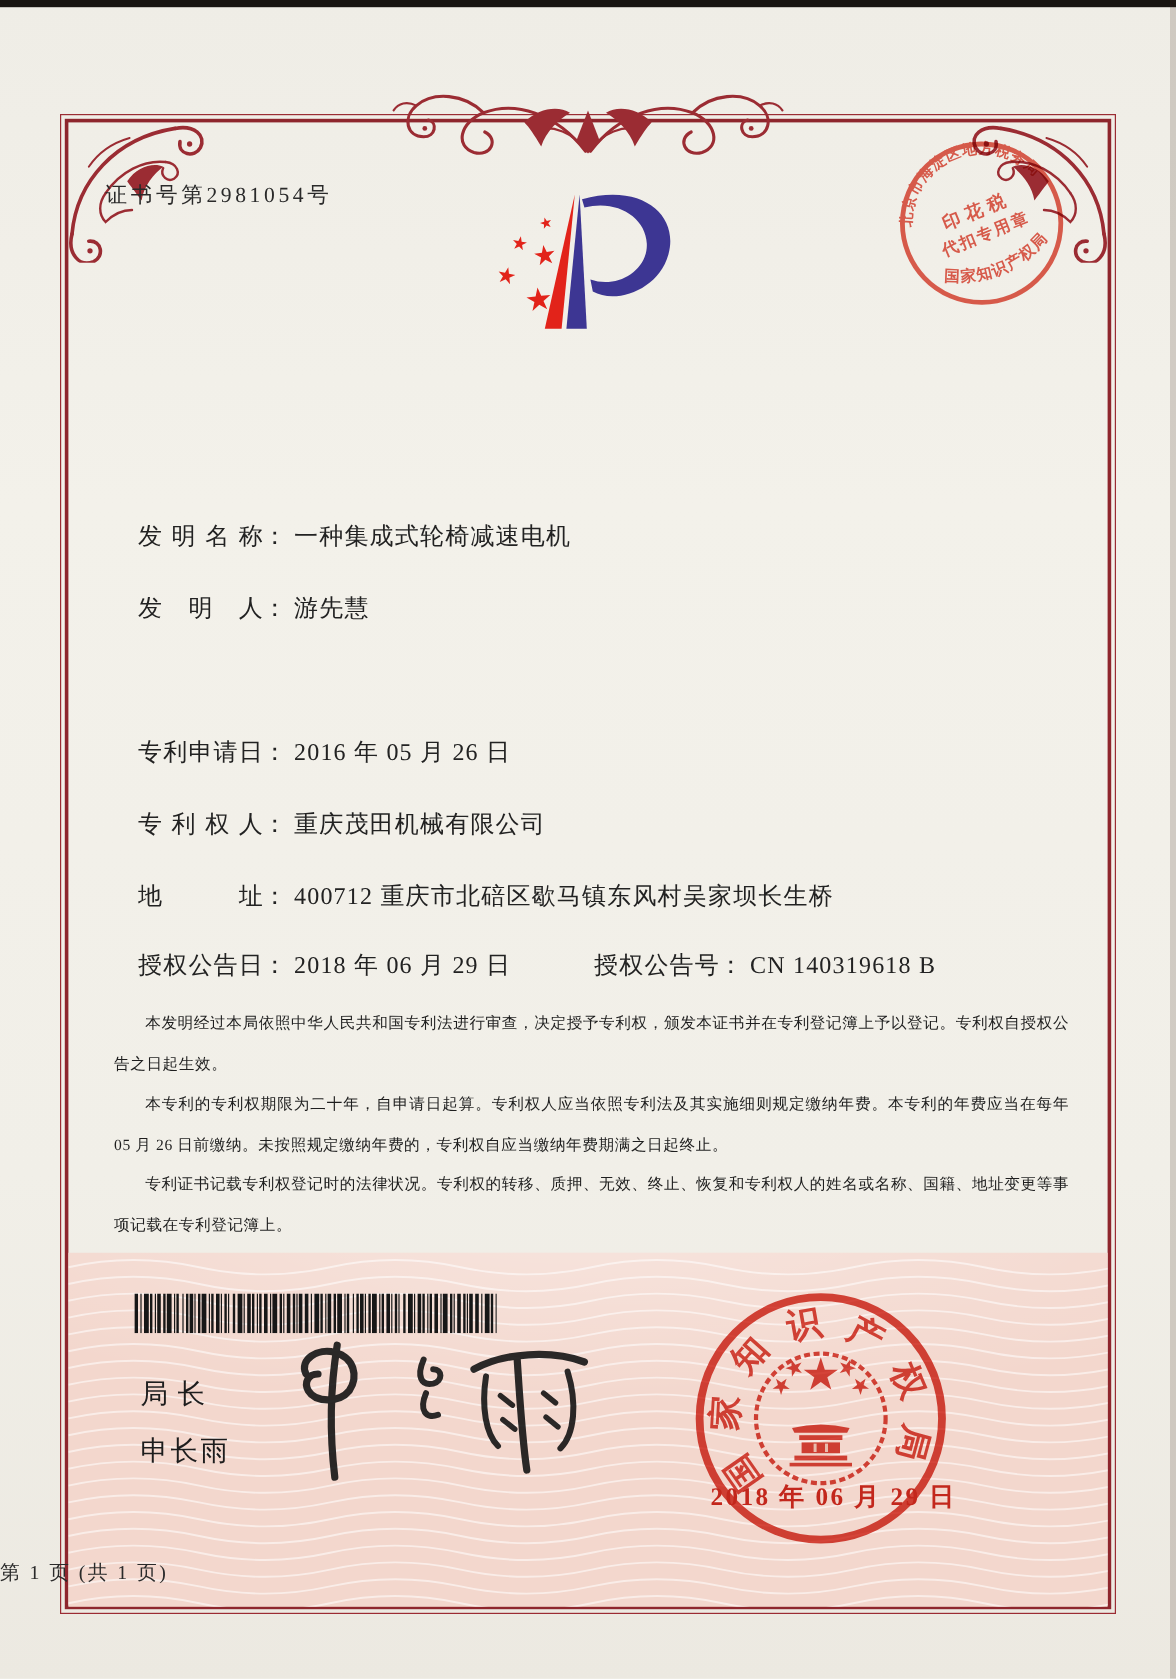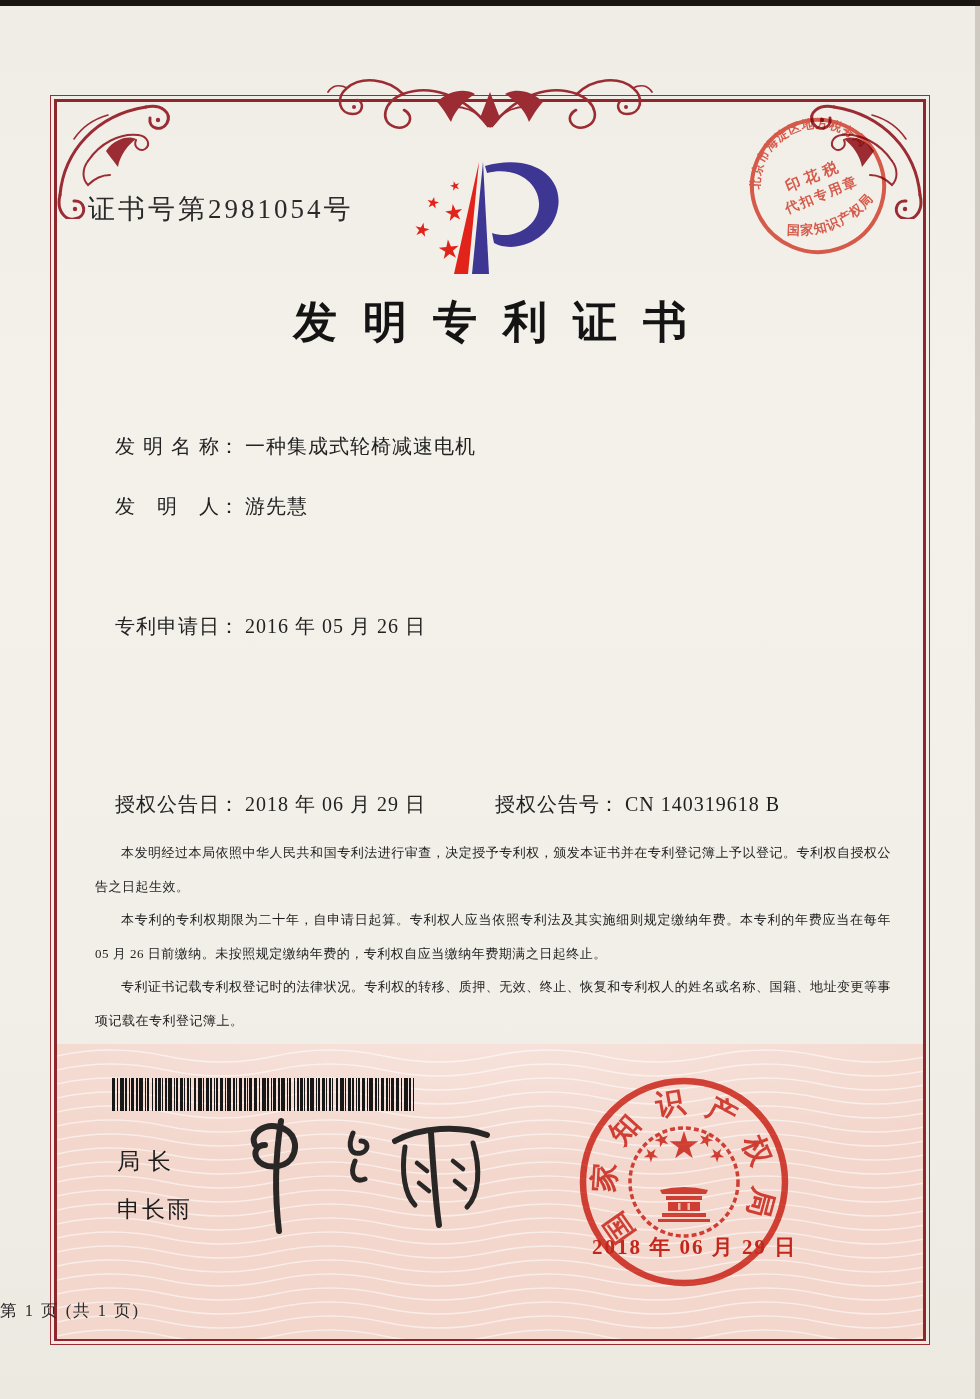--- a/index.html
+++ b/index.html
@@ -11,21 +11,21 @@
   .page{position:absolute;inset:0;
     background:linear-gradient(180deg,#efede6 0%,#f3f1ea 30%,#f1efe8 70%,#ece9e1 100%);}
   .scan-edge-top{position:absolute;left:0;top:0;width:980px;height:6px;background:#181512;}
   .scan-edge-right{position:absolute;right:0;top:0;width:5px;height:100%;background:rgba(60,40,30,.18);}
 
   
   .frame{position:absolute;left:50px;top:95px;right:50px;bottom:54px;
     border:1.5px solid #9b2c33;}
   .frame::after{content:"";position:absolute;inset:3px;border:3px solid #8e262d;}
 
-  .cert-no{position:absolute;left:88px;top:150px;font-size:27px;letter-spacing:3px;color:#2a2a2a;margin-top:41px;}
+  .cert-no{position:absolute;left:88px;top:150px;font-size:18px;letter-spacing:3px;color:#2a2a2a;}
 
   .title{position:absolute;left:0;right:0;top:293px;margin:0;text-align:center;
     font-size:44px;font-weight:700;letter-spacing:26px;text-indent:26px;color:#141414;}
 
   .frow{position:absolute;left:115px;font-size:20px;color:#222;white-space:nowrap;}
   .flabel{display:inline-block;width:104px;text-align:justify;text-align-last:justify;vertical-align:bottom;}
   .fcolon{display:inline-block;margin-right:6px;}
   .fvalue{letter-spacing:1px;}
   .fgroup2{margin-left:64px;}
 
@@ -137,30 +137,35 @@
         <textPath href="#tsTop" startOffset="50%" text-anchor="middle">北京市海淀区地方税务局</textPath>
       </text>
       <text y="-6" text-anchor="middle" font-size="15" letter-spacing="5">印花税</text>
       <text y="14" text-anchor="middle" font-size="13.5" letter-spacing="2">代扣专用章</text>
       <text font-size="13" letter-spacing="1">
         <textPath href="#tsBot" startOffset="50%" text-anchor="middle">国家知识产权局</textPath>
       </text>
     </g>
   </svg>
 
-  <h1 class="title">发明专利证书</h1>
 
   <div class="frow" style="top:433px">
     <span class="flabel">发明名称</span><span class="fcolon">：</span><span class="fvalue">一种集成式轮椅减速电机</span>
   </div>
   <div class="frow" style="top:493px">
     <span class="flabel">发明人</span><span class="fcolon">：</span><span class="fvalue">游先慧</span>
   </div>
   <div class="frow" style="top:613px">
     <span class="flabel">专利申请日</span><span class="fcolon">：</span><span class="fvalue">2016 年 05 月 26 日</span>
+  </div>
+  <div class="frow" style="top:673px">
+    <span class="flabel">专利权人</span><span class="fcolon">：</span><span class="fvalue">重庆茂田机械有限公司</span>
+  </div>
+  <div class="frow" style="top:733px">
+    <span class="flabel">地址</span><span class="fcolon">：</span><span class="fvalue">400712 重庆市北碚区歇马镇东风村吴家坝长生桥</span>
   </div>
   <div class="frow" style="top:791px">
     <span>
       <span class="flabel">授权公告日</span><span class="fcolon">：</span><span class="fvalue">2018 年 06 月 29 日</span>
     </span>
     <span class="fgroup2">
       <span class="flabel">授权公告号</span><span class="fcolon">：</span><span class="fvalue">CN 140319618 B</span>
     </span>
   </div>
 

